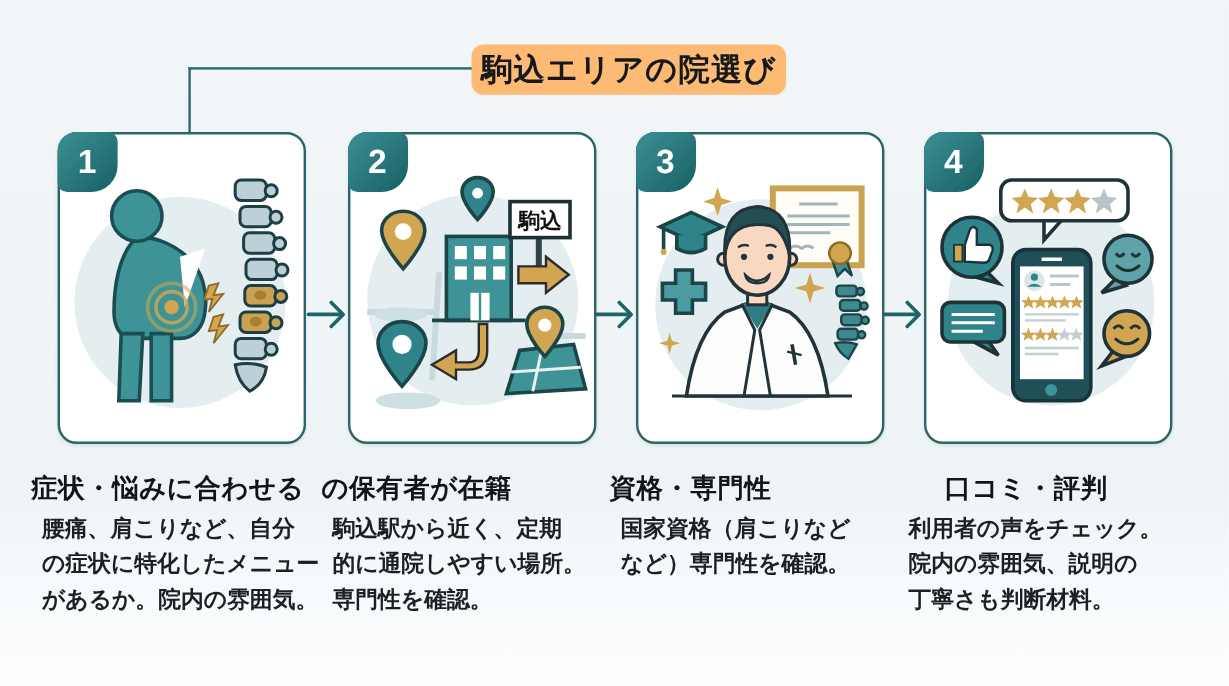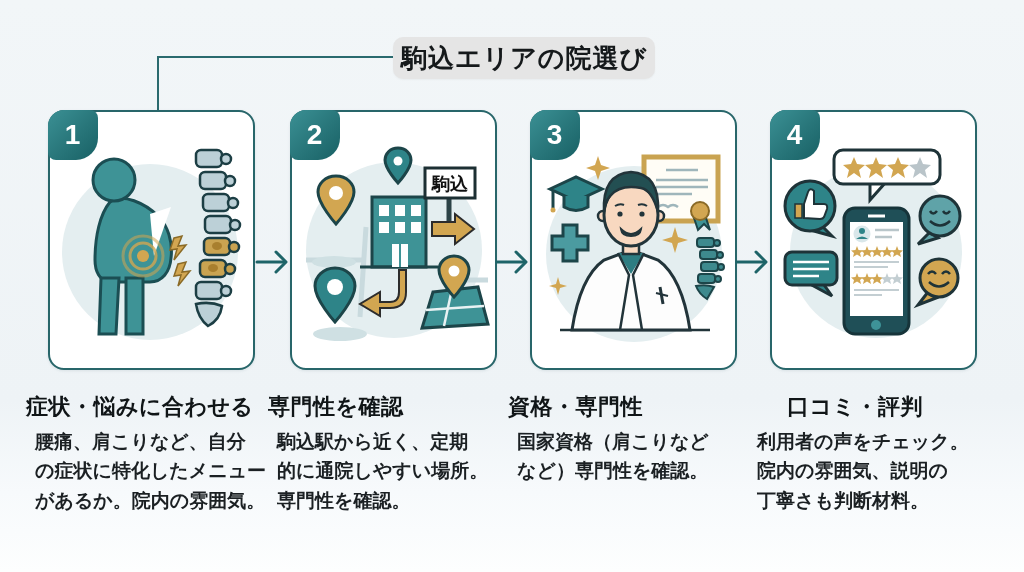--- a/index.html
+++ b/index.html
@@ -5,21 +5,21 @@
   html,body{margin:0;padding:0;}
   body{
     width:1024px;height:572px;position:relative;overflow:hidden;
     font-family:"Liberation Sans","DejaVu Sans",sans-serif;
     background:linear-gradient(180deg,#f2f6f8 0%,#eef3f6 70%,#f7fafc 86%,#fdfefe 100%);
   }
   .stage{position:absolute;inset:0;}
   
   .title-box{
     position:absolute;left:393px;top:37px;height:42px;width:262px;
-    background:#e5e5e5;border-radius:10px;display:flex;align-items:center;justify-content:center;
+    background:#fdba74;border-radius:10px;display:flex;align-items:center;justify-content:center;
     font-size:26px;font-weight:800;color:#15191b;letter-spacing:1px;
     box-shadow:0 1px 2px rgba(0,0,0,0.04);
   }
   .connector{
     position:absolute;left:157px;top:56px;width:237px;height:55px;
     border-top:2.5px solid #2a6a6e;border-left:2.5px solid #2a6a6e;
   }
   
   .card{
     position:absolute;top:110px;width:207px;height:260px;background:#ffffff;
@@ -339,21 +339,21 @@
     </g>
   </svg>
   <svg class="arrow" style="left:734px" viewBox="0 0 38 28">
     <g fill="none" stroke="#1e6468" stroke-width="3" stroke-linecap="round" stroke-linejoin="round">
       <line x1="3" y1="14" x2="31" y2="14"></line>
         <polyline points="22,4 32,14 22,24"></polyline>
     </g>
   </svg>
 
   <div class="heading" style="left:26px">症状・悩みに合わせる</div>
-  <div class="heading" style="left:268px">専門性を確認</div>
+  <div class="heading" style="left:268px">の保有者が在籍</div>
   <div class="heading" style="left:508px">資格・専門性</div>
   <div class="heading" style="left:787px">口コミ・評判</div>
 
   <div class="body-text" style="left:35px">
     <div>腰痛、肩こりなど、自分</div>
     <div>の症状に特化したメニュー</div>
     <div>があるか。院内の雰囲気。</div>
   </div>
   <div class="body-text" style="left:277px">
     <div>駒込駅から近く、定期</div>

